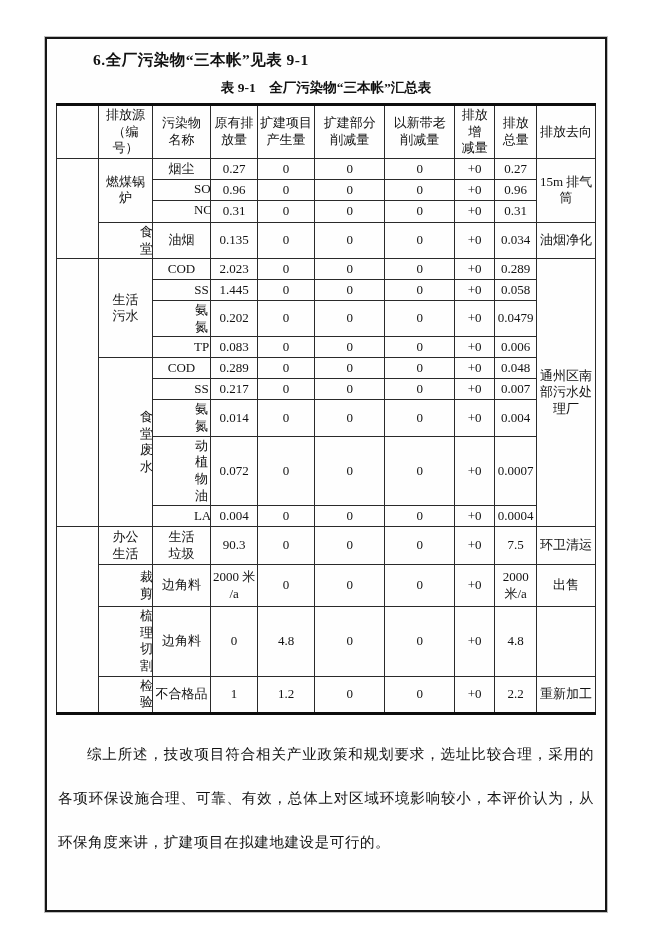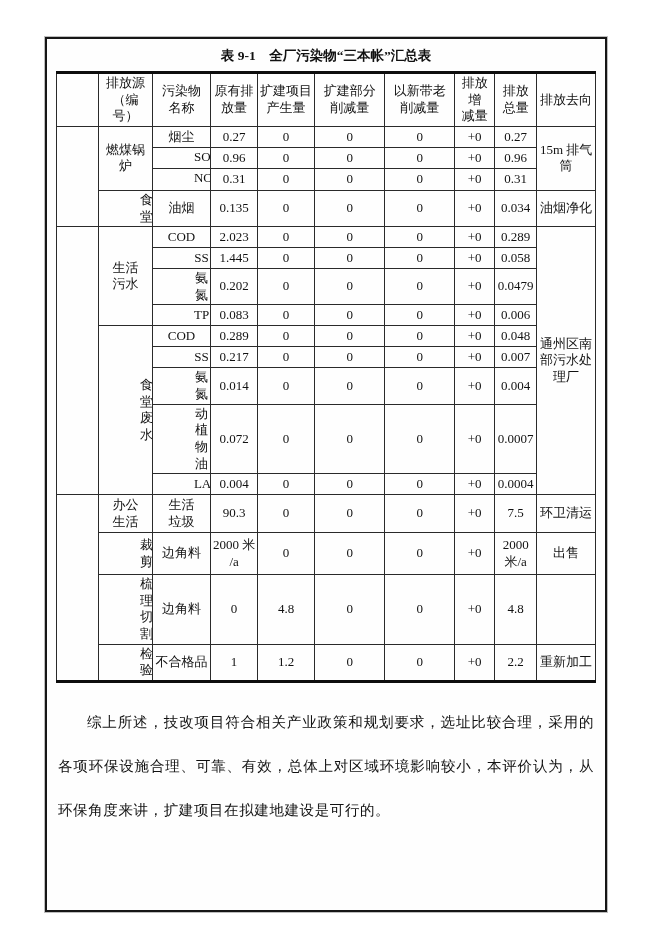--- a/index.html
+++ b/index.html
@@ -65,20 +65,21 @@
     text-align: justify;
     letter-spacing: 0.6px;
   }
   .para2 { margin-top: 15px; }
 </style>
 </head>
 <body>
 
 <div class="frame">
 
+  <div class="heading">6.全厂污染物“三本帐”见表 9-1</div>
 
   <div class="caption">表 9-1　全厂污染物“三本帐”汇总表</div>
 
   <table class="summary">
     <colgroup id="colgroup">
         <col style="width: 7.8%;">
         <col style="width: 10%;">
         <col style="width: 10.8%;">
         <col style="width: 8.7%;">
         <col style="width: 10.6%;">

